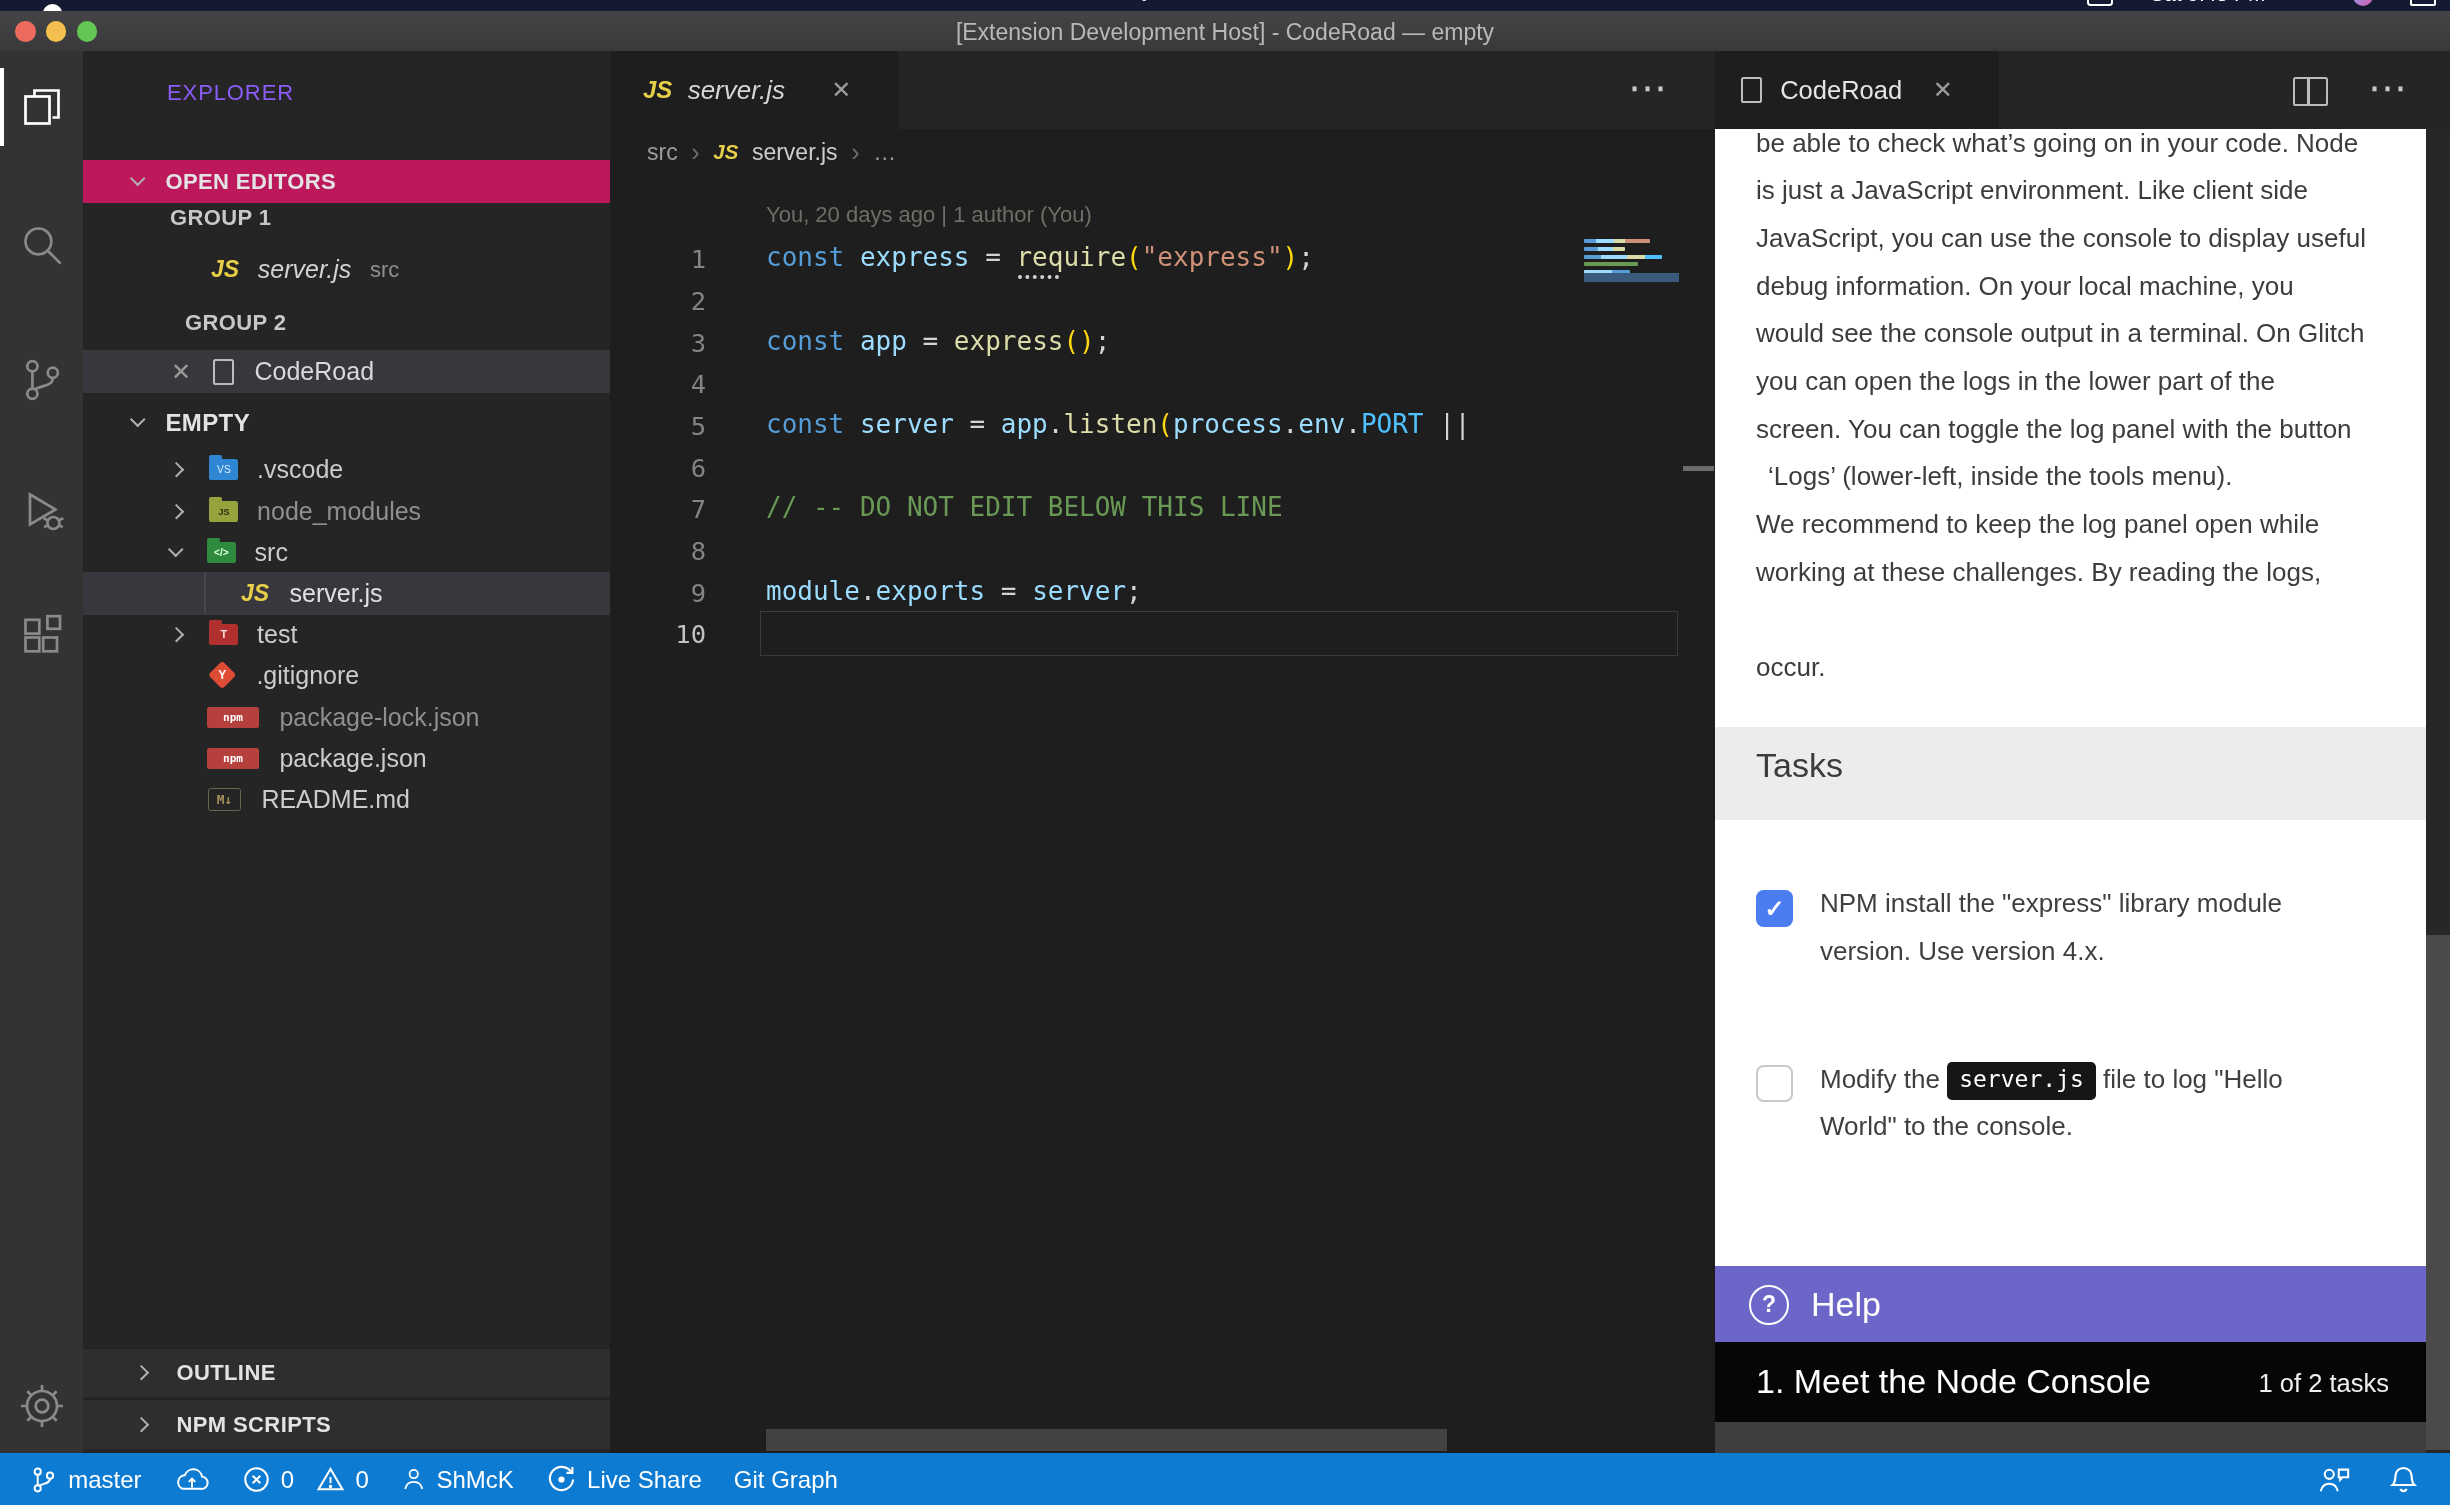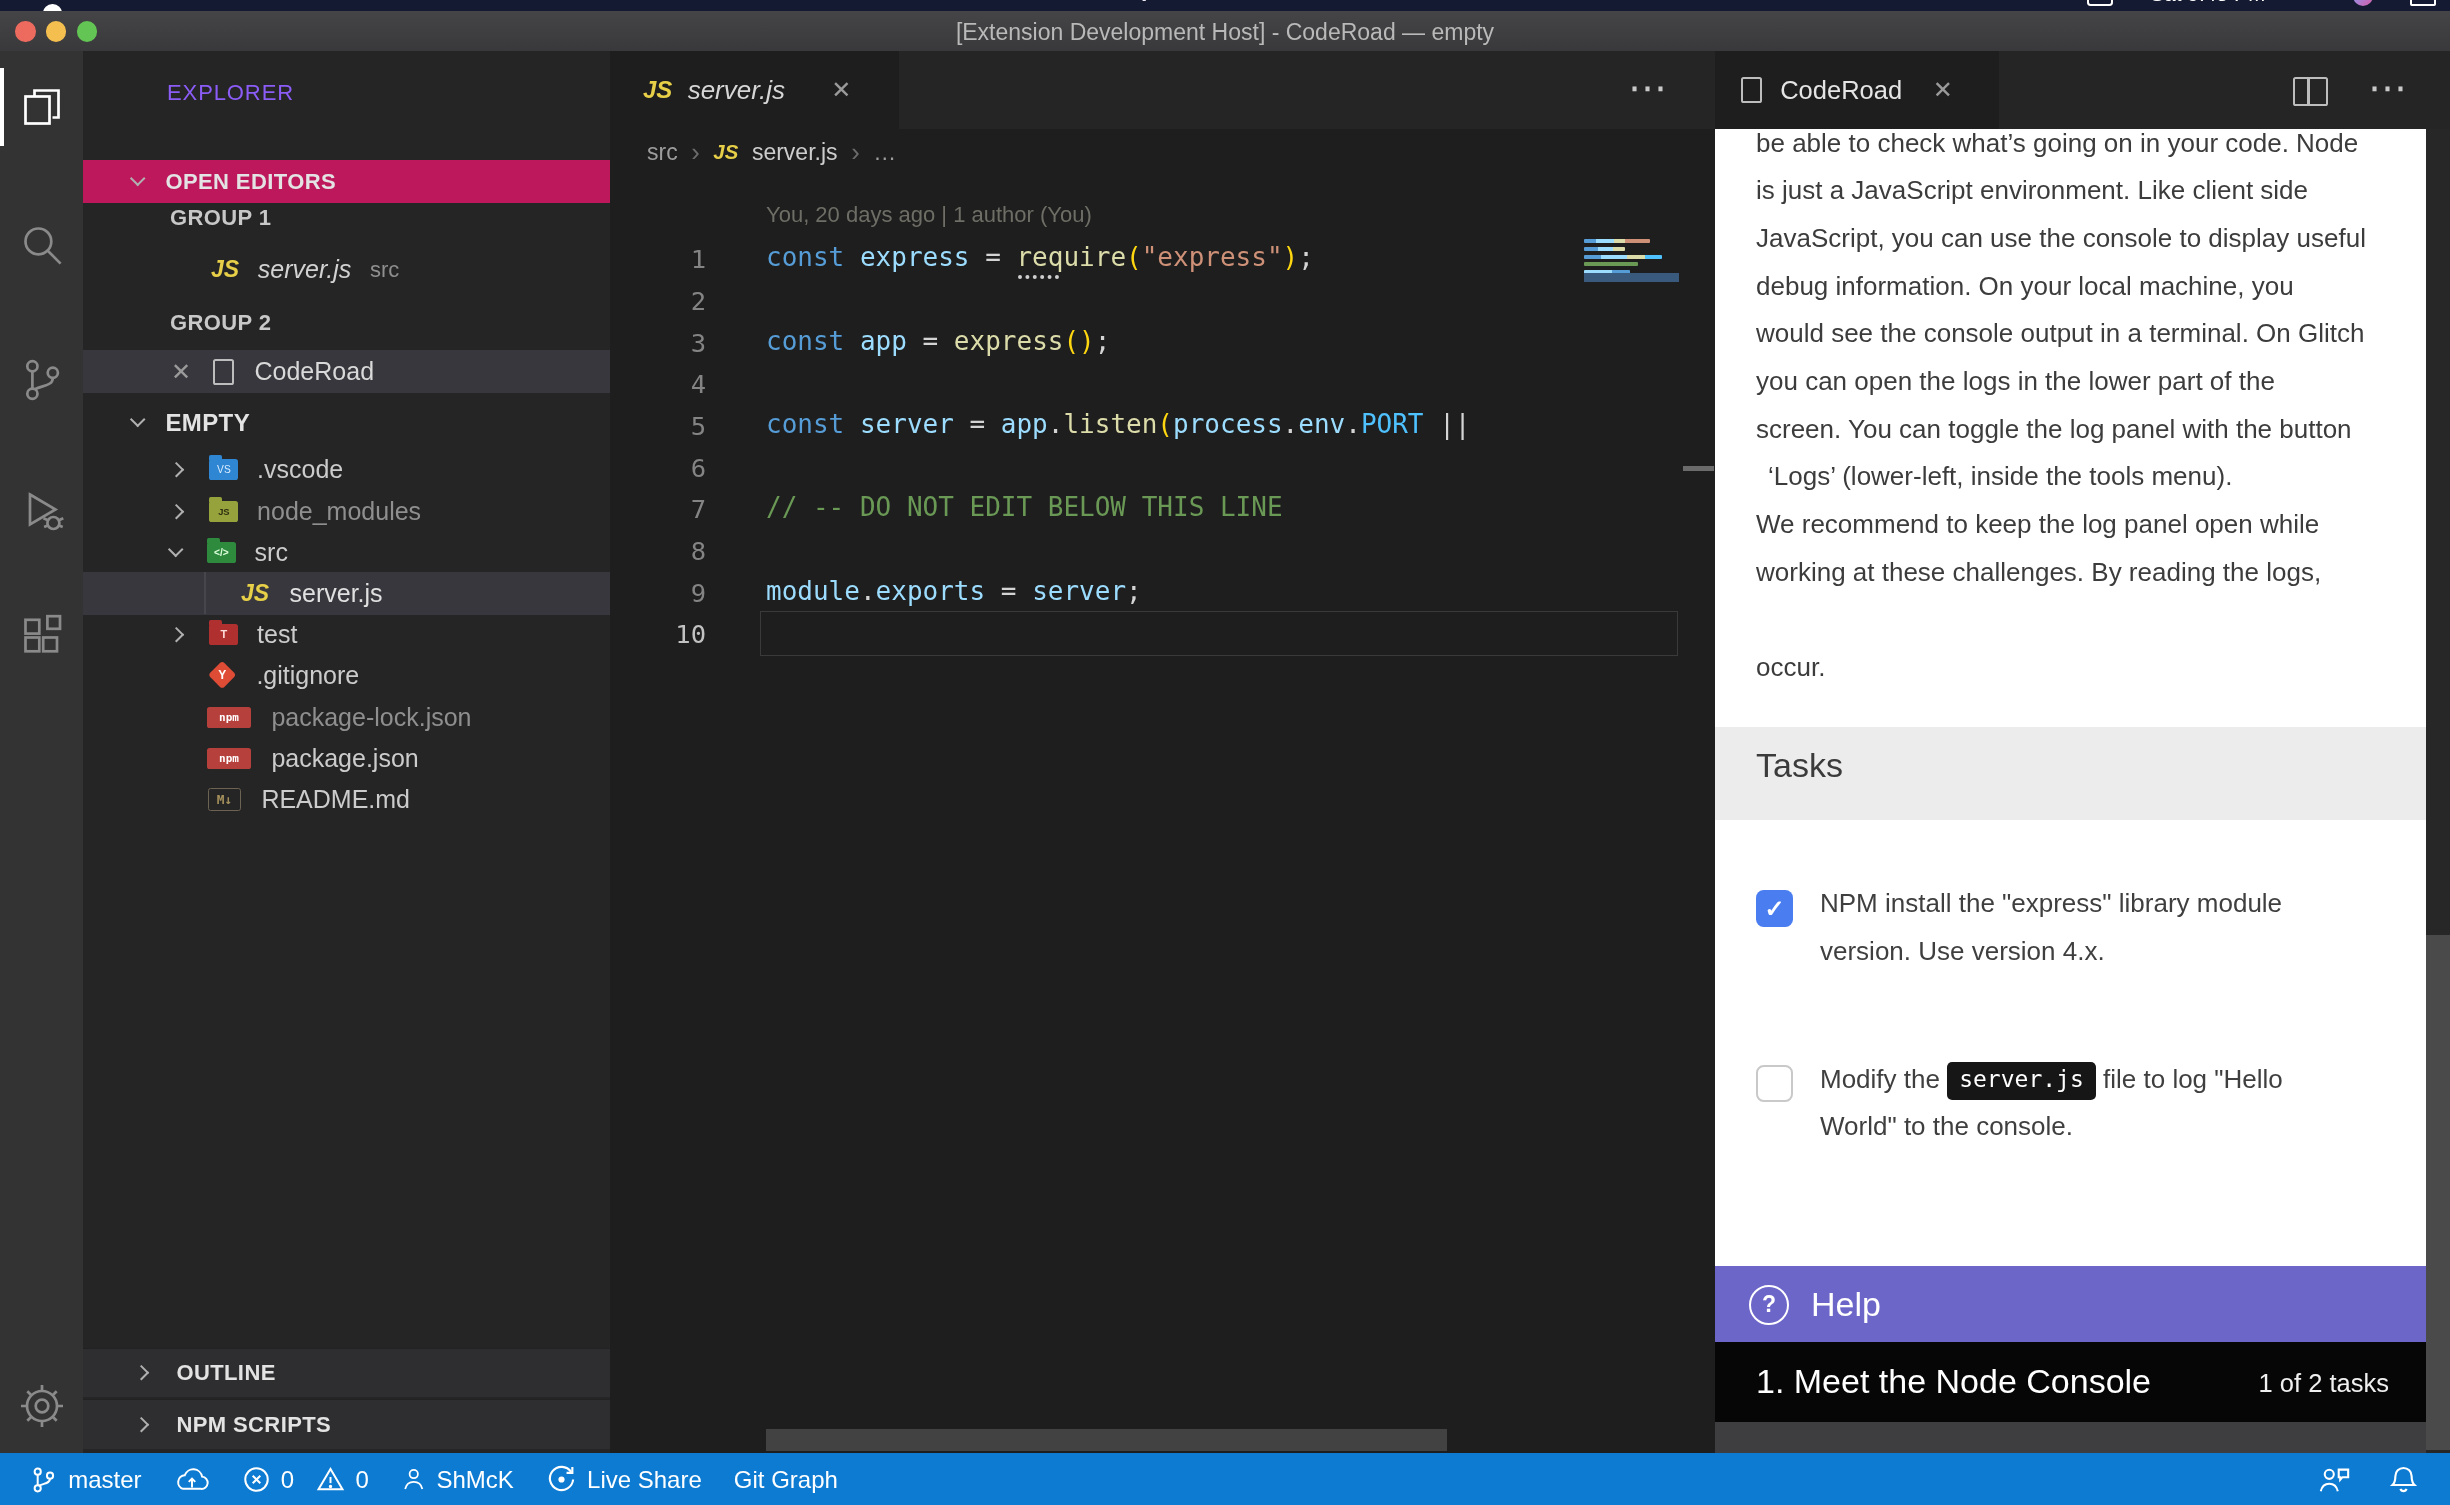--- a/index.html
+++ b/index.html
@@ -43,21 +43,21 @@
   .fold{width:29px;height:20.4px;border-radius:2.6px;position:relative;flex:none;
     display:flex;align-items:center;justify-content:center;}
   .fold::before{content:"";position:absolute;top:-4.3px;left:0;width:12.8px;height:5.1px;border-radius:1.7px 1.7px 0 0;background:inherit;}
   .f-vscode{background:#2f86d2;color:#d8ecff;font-size:10.2px;font-weight:normal;}
   .f-node{background:#96a23c;color:#2c2f10;font-size:9.4px;font-weight:bold;}
   .f-src{background:#2e8b3e;color:#dcffdc;font-size:10.2px;font-weight:bold;}
   .f-test{background:#b03030;color:#ffdcdc;font-size:11px;font-weight:bold;}
   .git-ic{width:20.4px;height:20.4px;background:#de4c36;transform:rotate(45deg);border-radius:3.4px;flex:none;
     display:flex;align-items:center;justify-content:center;}
   .git-ic span{transform:rotate(-45deg);color:#fff;font-weight:bold;font-size:12px;}
-  .npm-ic{width:44px;height:21px;background:#b5403c;border-radius:2.6px;color:#fff;
+  .npm-ic{width:52px;height:21px;background:#b5403c;border-radius:2.6px;color:#fff;
     font:bold 11px "DejaVu Sans Mono",monospace;display:flex;align-items:center;justify-content:center;flex:none;}
   .md-ic{width:31px;height:21px;border:1.7px solid #6d6352;border-radius:2.6px;color:#a5915c;
     font:bold 12.8px "DejaVu Sans Mono",monospace;display:flex;align-items:center;justify-content:center;flex:none;}
   .guide{position:absolute;width:1.7px;background:#46464c;}
   .sect-row{background:#2e2e30;border-top:1.7px solid #222224;}
   
   #editorgroup{left:611px;top:0;width:1104px;height:1402px;background:#1e1e1e;overflow:hidden;}
   #tabbar{position:absolute;left:0;top:0;width:1104px;height:78px;background:#252526;}
   .tab{position:absolute;left:0;top:0;height:78px;background:#1e1e1e;display:flex;align-items:center;gap:15.3px;padding:0 25.5px 0 32px;box-sizing:border-box;}
   .tab-title{color:#d6d6d6;font-size:26px;font-style:italic;}
@@ -205,21 +205,21 @@
       <span class="sb-head" style="margin-left:22px;">OPEN EDITORS</span>
     </div>
     <div class="sb-row" style="top:145px;">
       <span class="sb-head" style="margin-left:87px;color:#c8c8c8;">GROUP 1</span>
     </div>
     <div class="sb-row" style="top:197px;">
       <span class="js-badge" style="margin-left:128px;font-size:23px;">JS</span>
       <span style="margin-left:18.7px;font-style:italic;color:#d2d2d2;">server.js</span>
       <span class="dim" style="margin-left:18.7px;font-size:22px;">src</span>
     </div>
-    <div class="sb-row" style="top:250px;">
+    <div class="sb-row" style="top:250px;padding-left:15px;">
       <span class="sb-head" style="margin-left:87px;color:#c8c8c8;">GROUP 2</span>
     </div>
     <div class="sb-row sel" style="top:299px;">
       <span class="close-x" style="margin-left:88px;"></span>
       <span class="page-ic" style="margin-left:22px;"></span>
       <span style="margin-left:20.4px;color:#d9d9d9;">CodeRoad</span>
     </div>
 
     <div class="sb-row" style="top:350px;">
       <span class="chev d" style="margin:0 0 5.1px 49px;"></span>

